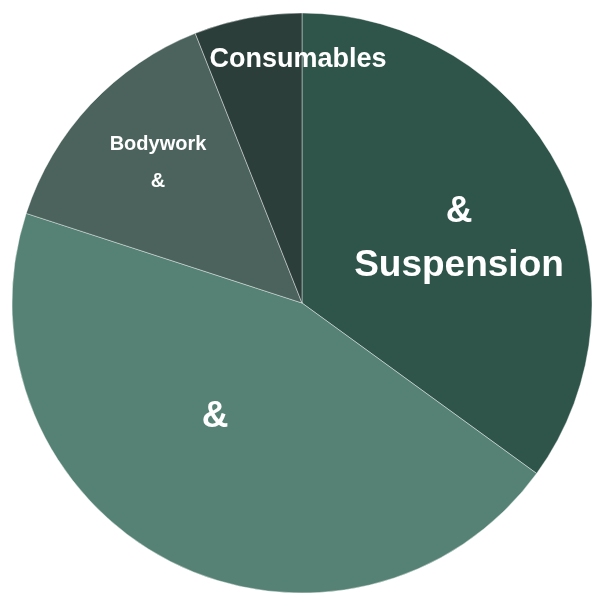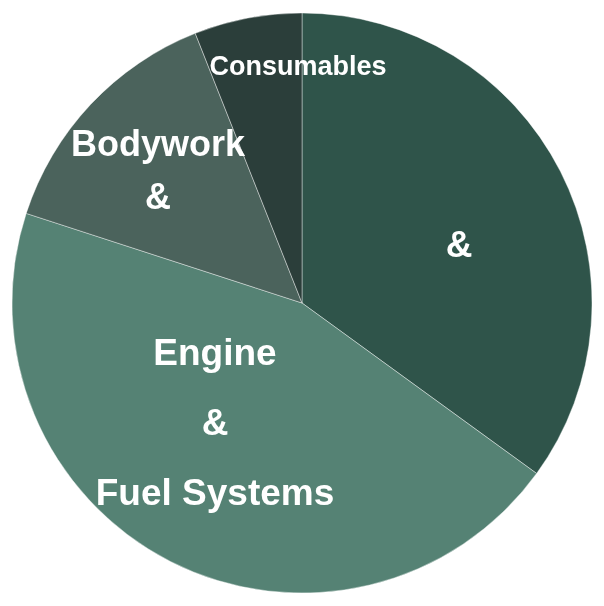--- a/index.html
+++ b/index.html
@@ -22,60 +22,59 @@
   }
   .slice-label {
     position: absolute;
     transform: translate(-50%, -50%);
     text-align: center;
     color: #ffffff;
     font-weight: 700;
     white-space: nowrap;
     pointer-events: none;
   }
-  .slice-label .line { display: block; margin-top: 16px; }
+  .slice-label .line { display: block; }
 
   
   #label-chassis {
     left: 459px; top: 237px;
     font-size: 37px; line-height: 54px;
   }
   #label-engine {
     left: 215px; top: 415px;
     font-size: 37px; line-height: 54px;
   }
   #label-bodywork {
     left: 158px; top: 162px;
-    font-size: 36px; line-height: 37px;
+    font-size: 20px; line-height: 37px;
   }
   #label-consumables {
     left: 298px; top: 58px;
     font-size: 27px; line-height: 31px;
   }
 </style>
 </head>
 <body>
 
 <div id="stage">
 
   <svg id="pie-svg" width="604" height="606" viewBox="0 0 604 606">
       <path d="M 302 303 L 302.00 13.00 A 290 290 0 0 1 536.61 473.46 Z" fill="#2F544A" stroke="rgba(255,255,255,0.4)" stroke-width="1"></path>
       <path d="M 302 303 L 536.61 473.46 A 290 290 0 0 1 26.19 213.39 Z" fill="#558274" stroke="rgba(255,255,255,0.4)" stroke-width="1"></path>
       <path d="M 302 303 L 26.19 213.39 A 290 290 0 0 1 195.24 33.36 Z" fill="#4B635C" stroke="rgba(255,255,255,0.4)" stroke-width="1"></path>
       <path d="M 302 303 L 195.24 33.36 A 290 290 0 0 1 302.00 13.00 Z" fill="#2B3E3A" stroke="rgba(255,255,255,0.4)" stroke-width="1"></path>
     </svg>
 
   <div class="slice-label" id="label-chassis">
     <span class="line">&amp;</span>
+    <span class="line">Suspension</span>
   </div>
 
   <div class="slice-label" id="label-engine">
-    <span class="line">Engine</span>
     <span class="line">&amp;</span>
-    <span class="line">Fuel Systems</span>
   </div>
 
   <div class="slice-label" id="label-bodywork">
     <span class="line">Bodywork</span>
     <span class="line">&amp;</span>
   </div>
 
   <div class="slice-label" id="label-consumables">
     <span class="line">Consumables</span>
   </div>

